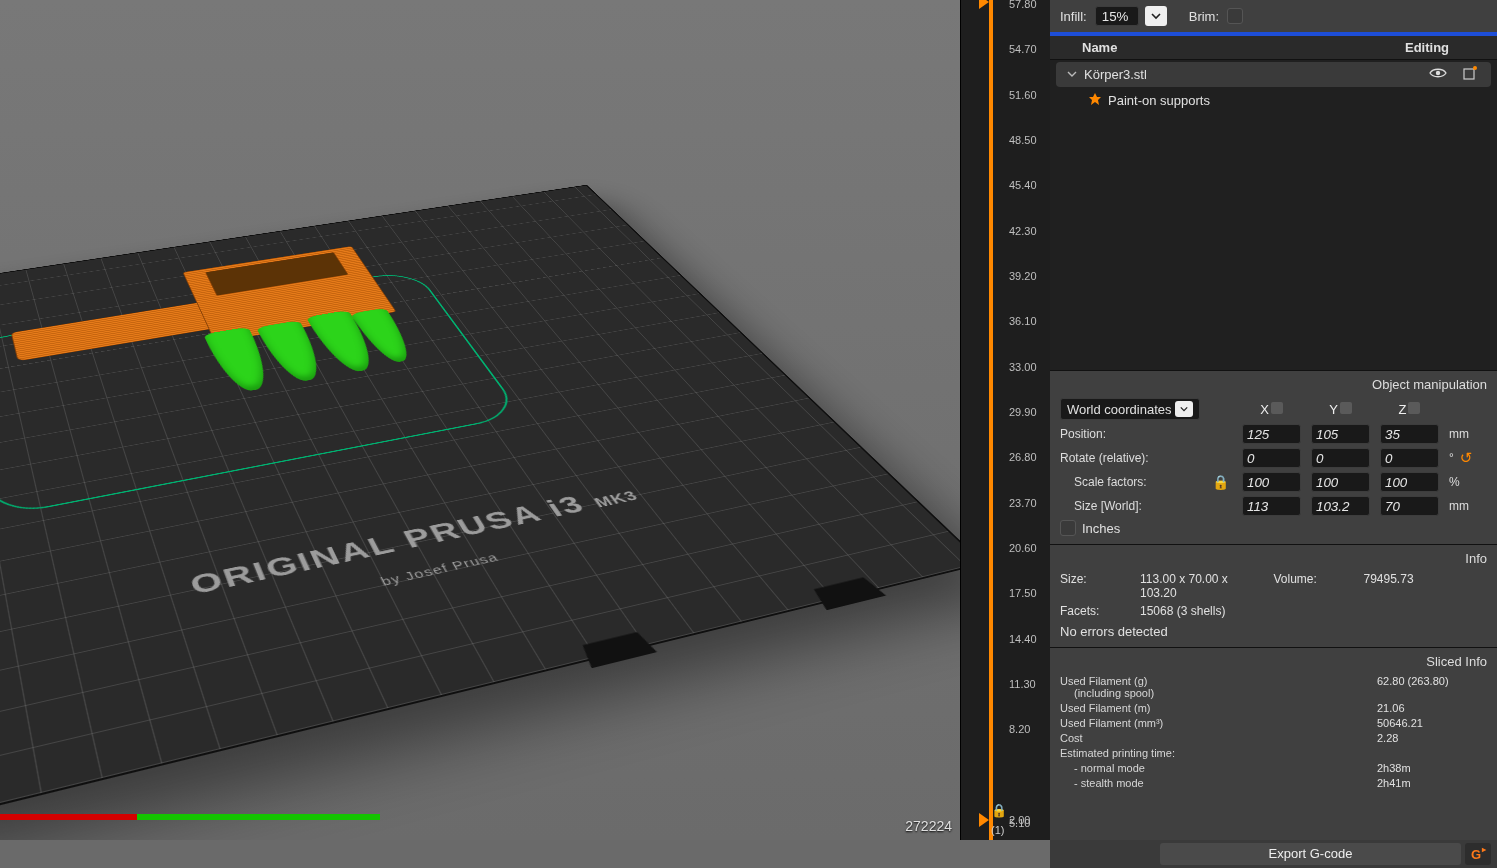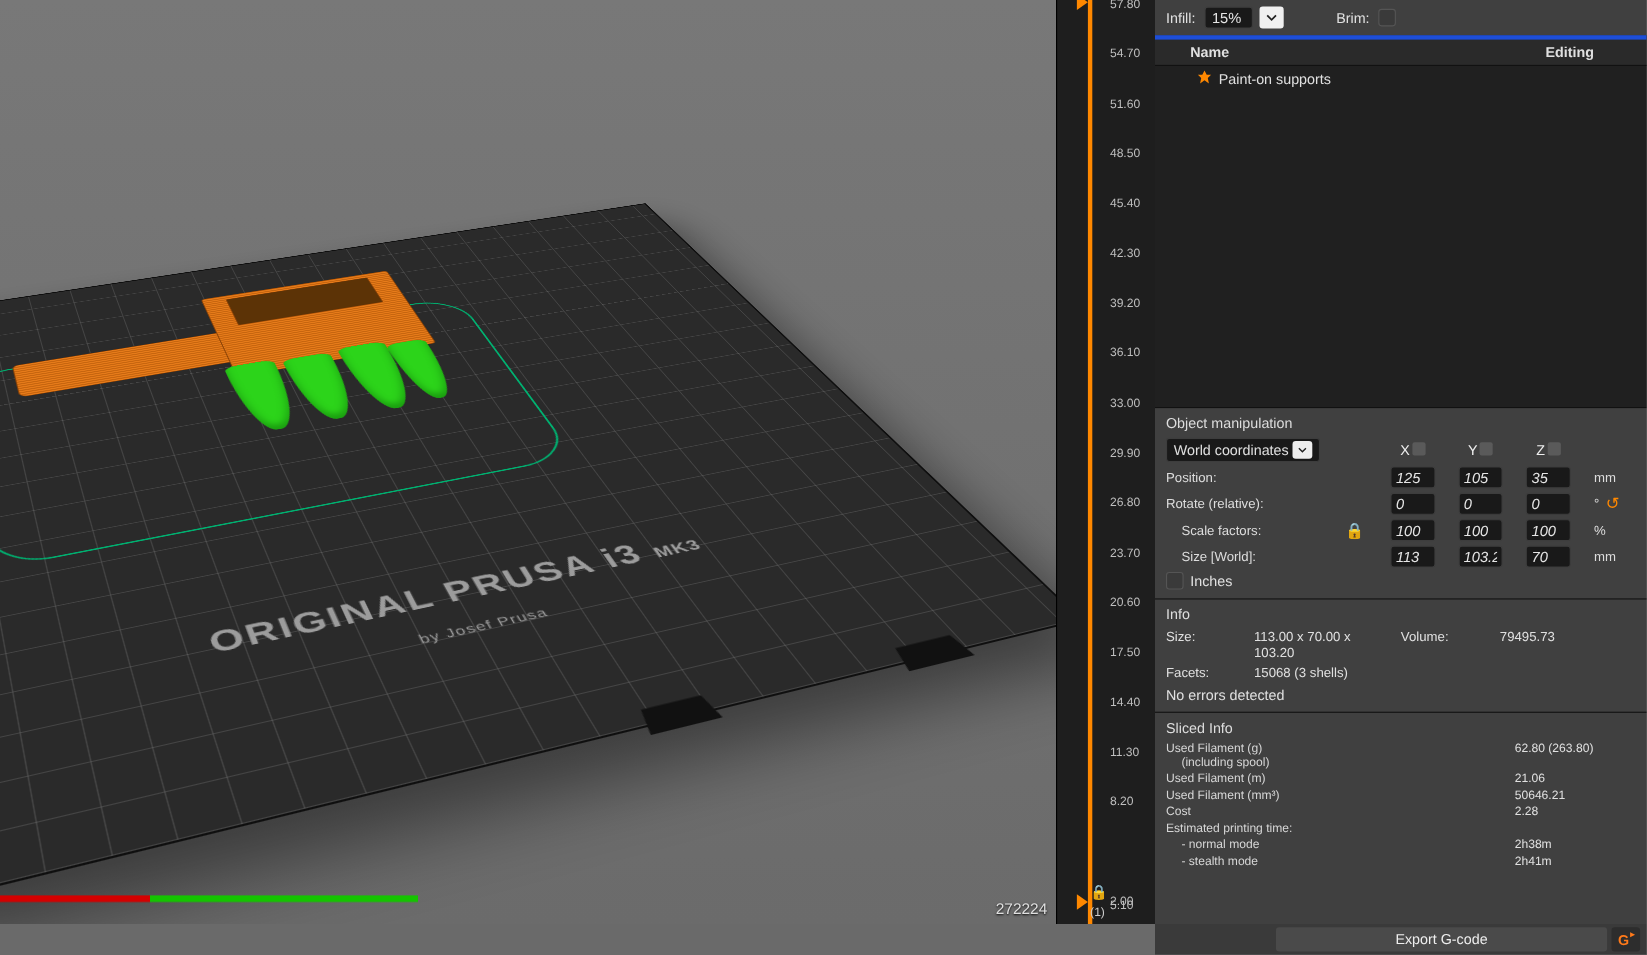--- a/index.html
+++ b/index.html
@@ -194,26 +194,26 @@
 .tree-row.sel { background: #3a3a3a; border-radius: 4px; margin: 2px 6px; padding-left: 10px; }
 .tree-row .exp { width: 12px; text-align: center; color: #bbb; }
 .tree-row .txt { flex: 1 1 auto; white-space: nowrap; overflow: hidden; text-overflow: ellipsis; }
 .tree-row .eye, .tree-row .edit { width: 26px; text-align: center; }
 .child { padding-left: 38px; }
 .section {
   border-top: 1px solid #111;
   padding: 6px 10px 8px;
 }
 .section h4 {
-  font-size: 13px; font-weight: 500; color: #ddd; margin-bottom: 6px;
+  font-size: 13px; font-weight: 500; color: #ddd; margin-bottom: 6px; text-align: right;
 }
 .coords-row {
   display: grid;
   grid-template-columns: 140px 22px 1fr 1fr 1fr 38px;
-  gap: 21px; align-items: center; margin-bottom: 4px;
+  gap: 10px; align-items: center; margin-bottom: 4px;
 }
 .coord-label { color: #ddd; font-size: 12px; }
 .axis-lbl { text-align: center; color: #eee; }
 .axis-lock {
   width:12px;height:12px;display:inline-block;margin-left:2px;
   background:#5a5a5a;border-radius:2px;
 }
 input.num {
   width: 100%; height: 20px;
   background: #191919; border: 1px solid #3d3d3d;
@@ -322,30 +322,50 @@
 
 <div class="panel">
   <div class="row toprow">
     <span class="lbl">Infill:</span>
     <input class="box" style="width: 44px;" value="15%">
     <div class="dropbtn">
       <svg width="10" height="10" viewBox="0 0 10 10">
           <path d="M1 3 L5 7 L9 3" fill="none" stroke="#222" stroke-width="1.6"></path>
         </svg>
     </div>
-    <span style="margin-left:42px" class="lbl">Brim:</span>
+    <span style="margin-left:16px" class="lbl">Brim:</span>
     <div class="chk"></div>
   </div>
 
   <div class="listhdr">
     <div class="col-name">Name</div>
     <div class="col-edit">Editing</div>
   </div>
 
   <div class="tree">
+    <div class="tree-row sel">
+      <span class="exp">
+        <svg width="10" height="10" viewBox="0 0 10 10">
+            <path d="M1 3 L5 7 L9 3" fill="none" stroke="#bbb" stroke-width="1.4"></path>
+          </svg>
+      </span>
+      <span class="txt">Körper3.stl</span>
+      <span class="eye">
+        <svg width="18" height="12" viewBox="0 0 18 12">
+            <path d="M1 6 C4 1 14 1 17 6 C14 11 4 11 1 6 Z" fill="none" stroke="#ddd" stroke-width="1.3"></path>
+            <circle cx="9" cy="6" r="2.2" fill="#ddd"></circle>
+          </svg>
+      </span>
+      <span class="edit">
+        <svg width="16" height="16" viewBox="0 0 16 16">
+            <rect x="2" y="4" width="10" height="10" fill="none" stroke="#ccc" stroke-width="1.2"></rect>
+            <circle cx="13" cy="3" r="2" fill="#ff8800"></circle>
+          </svg>
+      </span>
+    </div>
     <div class="tree-row child">
       <span>
         <svg width="14" height="14" viewBox="0 0 14 14">
             <path d="M7 1 L9 5 L13 5 L10 8 L11 13 L7 10 L3 13 L4 8 L1 5 L5 5 Z" fill="#ff8800"></path>
           </svg>
       </span>
       <span class="txt">Paint-on supports</span>
     </div>
   </div>
 

